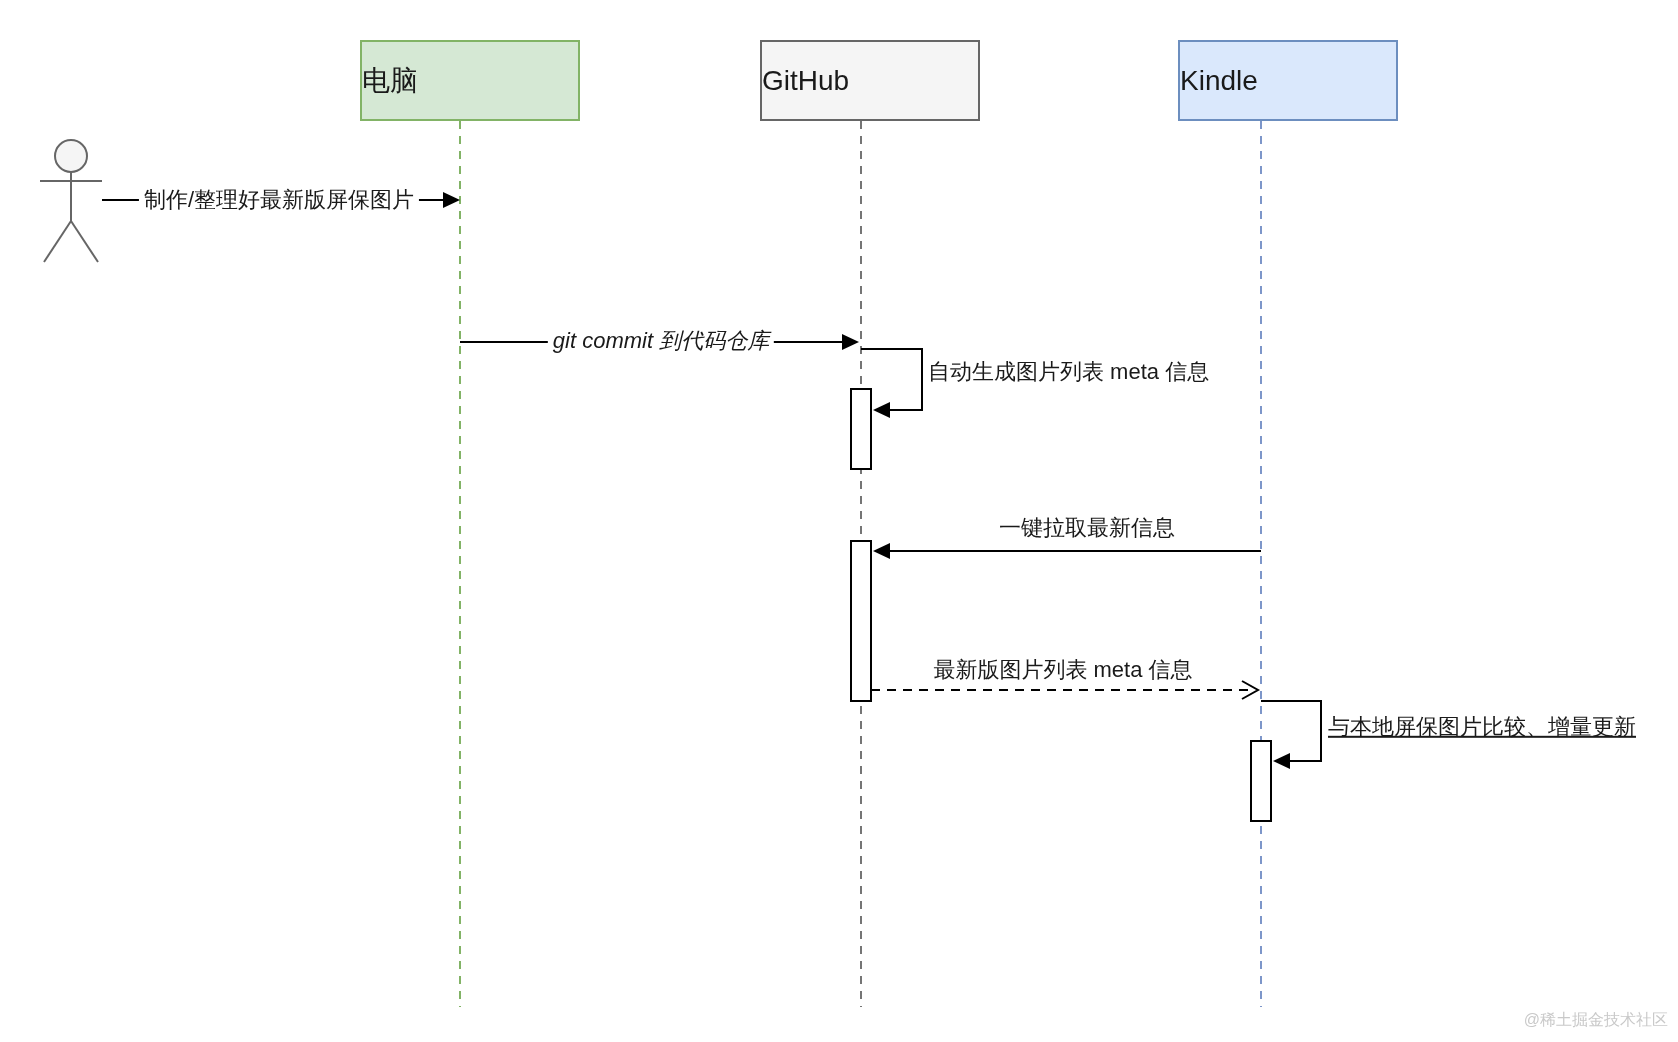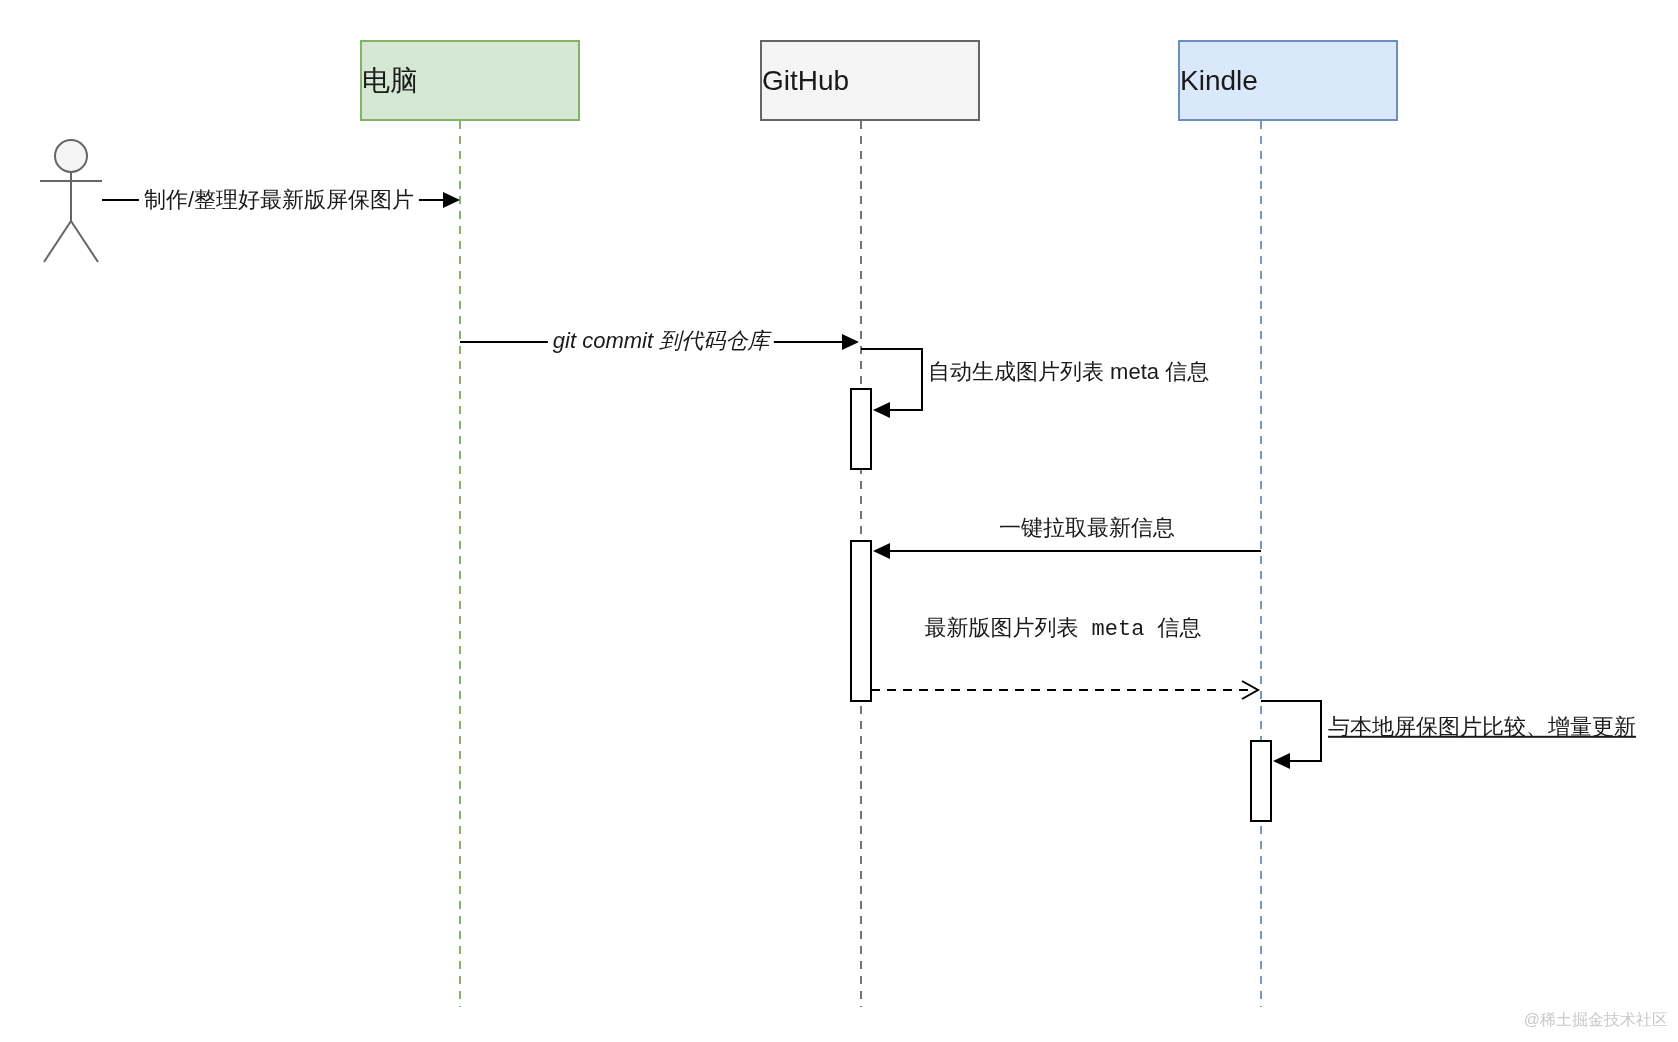--- a/index.html
+++ b/index.html
@@ -13,21 +13,21 @@
   .p-github{left:760px;background:#f5f5f5;border-color:#666666;}
   .p-kindle{left:1160px;background:#dae8fc;border-color:#6c8ebf;margin-left:18px;}
   .msg-label{position:absolute;font-size:22px;white-space:nowrap;line-height:1.2;}
   .onln{background:#ffffff;padding:0 5px;}
   .ctr{transform:translate(-50%,-50%);}
   .vctr{transform:translateY(-50%);}
   .lbl-msg1{left:279px;top:200px;}
   .lbl-msg2{left:661px;top:341px;font-style:italic;}
   .lbl-loop1{left:928px;top:372px;}
   .lbl-msg3{left:1073px;top:528px;margin-left:14px;}
-  .lbl-msg4{left:1063px;top:630px;font-family:Liberation Mono, monospace;}
+  .lbl-msg4{left:1063px;top:670px;}
   .lbl-loop2{left:1328px;top:727px;text-decoration:underline;}
   .watermark{position:absolute;right:10px;top:1010px;font-size:16px;color:#c9c9c9;white-space:nowrap;}
 </style>
 </head>
 <body>
 
 <div class="canvas">
 
   <svg width="1678" height="1042" viewBox="0 0 1678 1042">
 

